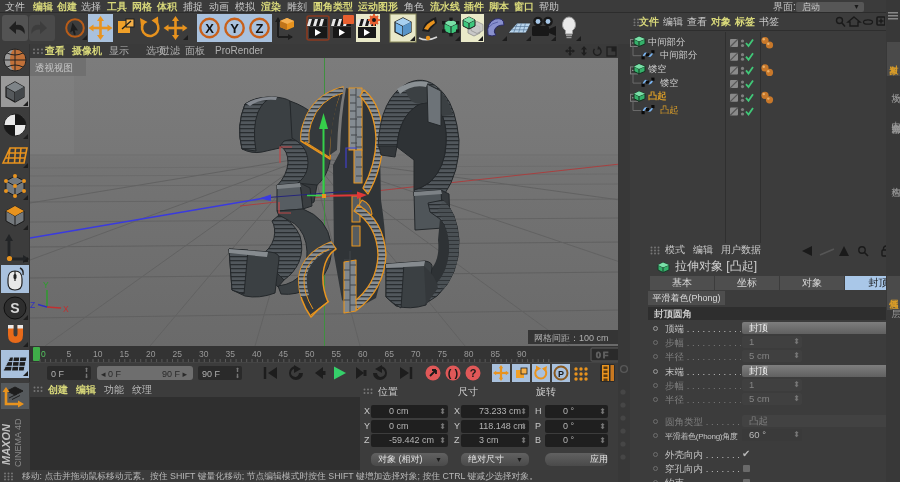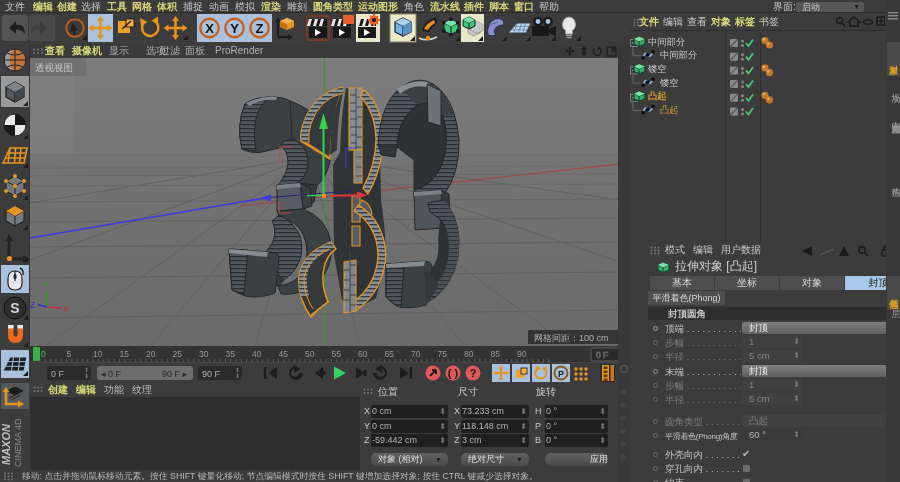--- a/index.html
+++ b/index.html
@@ -39,21 +39,21 @@
 .dd{position:absolute;left:94px;top:0px;width:156px;height:12px;background:linear-gradient(#7e7e7e,#606060);border-radius:2px;color:#f0f0f0;padding-left:7px;line-height:12px}
 .dd .dar{position:absolute;right:5px;top:0;font-size:7px;color:#1a1a1a}
 .dd.dddis{background:#424242;color:#808080}
 .num{position:absolute;left:94px;top:0px;width:60px;height:12px;background:#3a3a3a;border-radius:2px;color:#888;padding-left:7px;line-height:12px}
 .num .st{position:absolute;right:2px;top:0;font-size:8px;color:#777}
 .num.dis2{background:#404040;color:#858585}
 .chk{position:absolute;left:94px;top:-1px;color:#b8b8b8;font-size:10px}
 .ubox{position:absolute;left:95px;top:3px;width:7px;height:7px;background:#6a6a6a;border-radius:1px}
 .crow{position:absolute;left:0;width:258px;height:13px;font-size:9px;line-height:13px}
 .cl{position:absolute;color:#c8c8c8}
-.cbox{position:absolute;top:0;height:13px;background:#1f1f1f;border-radius:2px;color:#b4b4b4;padding-left:1px;line-height:13px}
+.cbox{position:absolute;top:0;height:13px;background:#1f1f1f;border-radius:2px;color:#b4b4b4;padding-left:18px;line-height:13px}
 .cbox:after{content:"⬍";position:absolute;right:2px;top:0;font-size:8px;color:#777}
 .cbtn{position:absolute;top:0;height:13px;background:linear-gradient(#616161,#4a4a4a);border-radius:5px;color:#e0e0e0;padding-left:7px;line-height:13px;font-size:9px}
 </style></head>
 <body>
 <div id="app">
   <div class="abs" id="menubar">
     <span style="left:5px" class="wh">文件</span>
       <span style="left:33px" class="yel">编辑</span>
       <span style="left:57px" class="yel">创建</span>
       <span style="left:81px" class="wh">选择</span>
@@ -947,21 +947,21 @@
         </svg>
       <span class="abs" style="left:27px">拉伸对象 [凸起]</span>
     </div>
     <div style="position:absolute;left:2px;top:33px;width:262px;height:14px">
       <div style="position:absolute;left:0;width:64px;height:14px;background:#4e4e4e;text-align:center;font-size:10px;line-height:14px;color:#d8d8d8">基本</div>
       <div style="position:absolute;left:65px;width:64px;height:14px;background:#4e4e4e;text-align:center;font-size:10px;line-height:14px;color:#d8d8d8">坐标</div>
       <div style="position:absolute;left:130px;width:64px;height:14px;background:#4e4e4e;text-align:center;font-size:10px;line-height:14px;color:#d8d8d8">对象</div>
       <div style="position:absolute;left:195px;width:67px;height:14px;background:#a9c7e8;text-align:center;font-size:10px;line-height:14px;color:#111;">封顶</div>
     </div>
     <div style="position:absolute;left:0px;top:48px;width:77px;height:14px;background:#4e4e4e;text-align:center;font-size:9px;line-height:14px;color:#d8d8d8">平滑着色(Phong)</div>
-    <div style="position:absolute;left:0px;top:64px;width:254px;height:13px;background:#2e2e2e;font-size:9.5px;line-height:13px;color:#c8c8c8;font-weight:bold"><span style="margin-left:20px">封顶圆角</span></div>
+    <div style="position:absolute;left:0px;top:64px;width:254px;height:13px;background:#2e2e2e;font-size:9.5px;line-height:13px;color:#c8c8c8;font-weight:bold"><span style="margin-left:6px">封顶圆角</span></div>
     <div id="attrrows" style="position:absolute;left:0;top:77px;width:254px;height:162px;font-size:9.5px">
       <div class="arow" style="top:2px">
           <span class="rad on"></span>
           <span class="albl">顶端 . . . . . . . . . . . . .</span>
           <div class="dd">封顶<span class="dar">▼</span></div>
         </div>
       <div class="arow" style="top:16px">
           <span class="rad"></span>
           <span class="albl dis">步幅 . . . . . . . . . . . . .</span>
           <div class="num dis2">1<span class="st">⬍</span></div>

